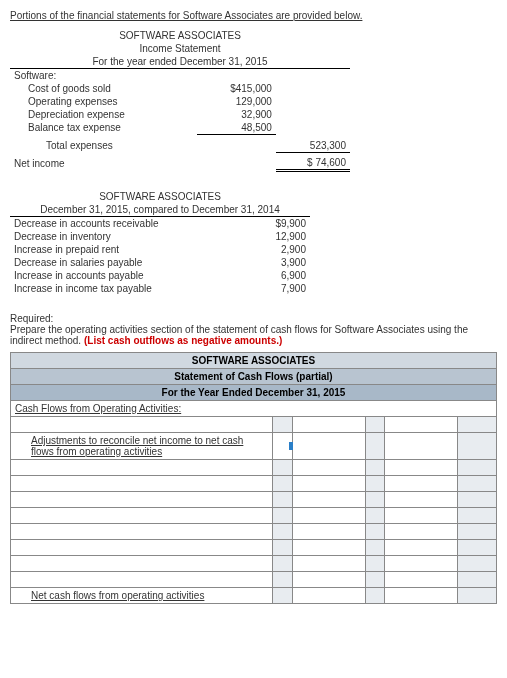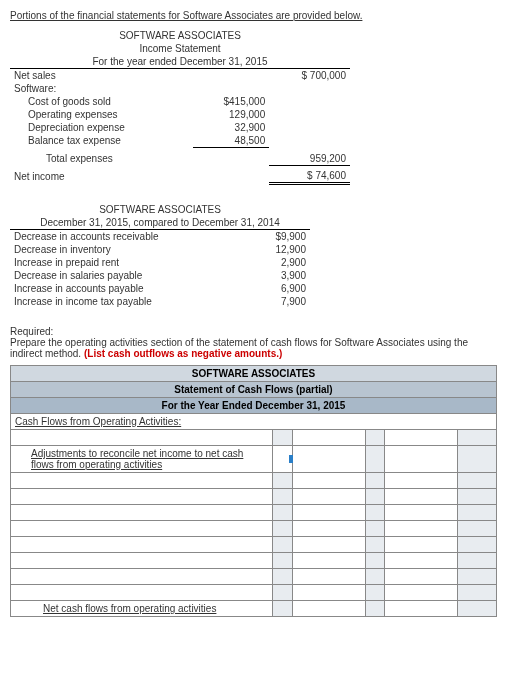--- a/index.html
+++ b/index.html
@@ -92,25 +92,20 @@
         <tr>
           <td colspan="3" class="hdr-company">SOFTWARE ASSOCIATES</td>
         </tr>
   <tr>
           <td colspan="3" class="hdr-title">Income Statement</td>
         </tr>
   <tr>
           <td colspan="3" class="hdr-period hdr-line">For the year ended December 31, 2015</td>
         </tr>
   <tr class="row">
-    <td>Net sales</td>
-    <td></td>
-    <td class="num">$ 700,000</td>
-  </tr>
-  <tr class="row">
           <td>Software:</td>
           <td></td>
           <td></td>
         </tr>
   <tr class="row">
     <td class="indent1">Cost of goods sold</td>
     <td class="num">$415,000</td>
     <td></td>
   </tr>
   <tr class="row">
@@ -127,21 +122,21 @@
     <td class="indent1">Balance tax expense</td>
     <td class="num bb">48,500</td>
     <td></td>
   </tr>
   <tr class="row">
           <td colspan="3" style="height:4px"></td>
         </tr>
   <tr class="row">
     <td class="indent2">Total expenses</td>
     <td></td>
-    <td class="num bb">959,200</td>
+    <td class="num bb">523,300</td>
   </tr>
   <tr class="row">
           <td colspan="3" style="height:4px"></td>
         </tr>
   <tr class="row">
     <td>Net income</td>
     <td></td>
     <td class="num bb2">$  74,600</td>
   </tr>
 </tbody>
@@ -294,21 +289,21 @@
           <td class="ws-cell"></td>
           <td class="ws-cell-gray"></td>
           <td class="ws-cell"></td>
           <td class="ws-cell-gray"></td>
           <td class="ws-cell"></td>
           <td class="ws-cell-gray"></td>
         </tr>
       </tbody>
   <tbody>
         <tr>
-    <td class="ws-label-cell" style="padding-left:32px;">Net cash flows from operating activities</td>
+    <td class="ws-label-cell" style="padding-left:20px;">Net cash flows from operating activities</td>
     <td class="ws-cell-gray"></td>
     <td class="ws-cell"></td>
     <td class="ws-cell-gray"></td>
     <td class="ws-cell"></td>
     <td class="ws-cell-gray"></td>
   </tr>
 </tbody>
     </table>
 </div>
 

